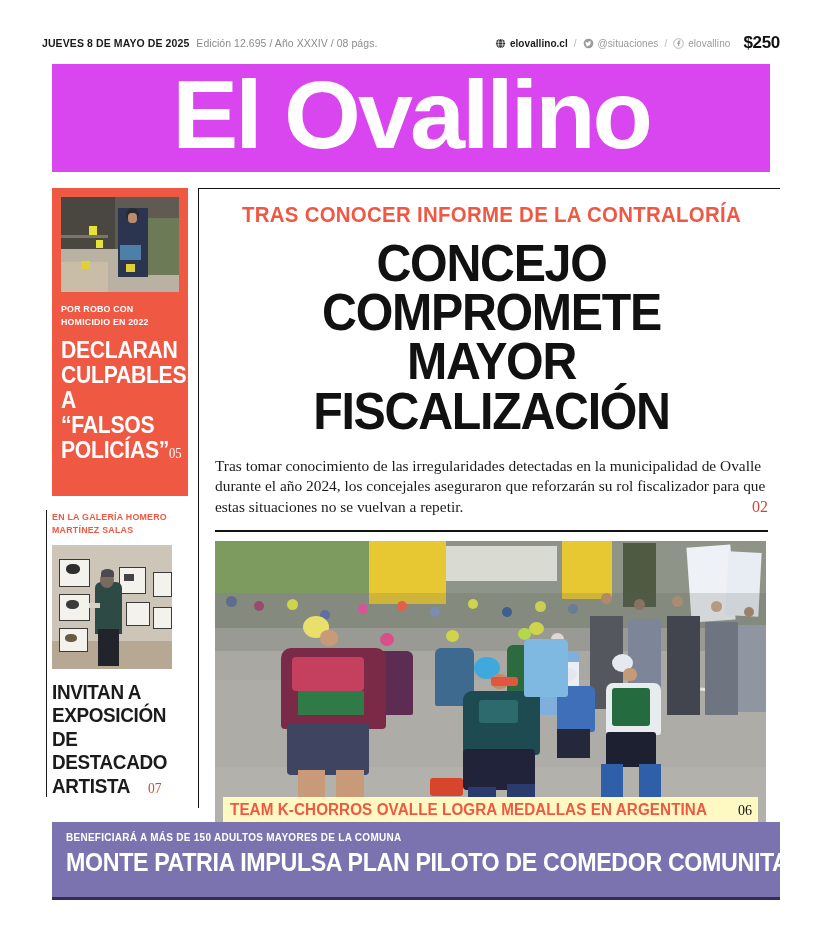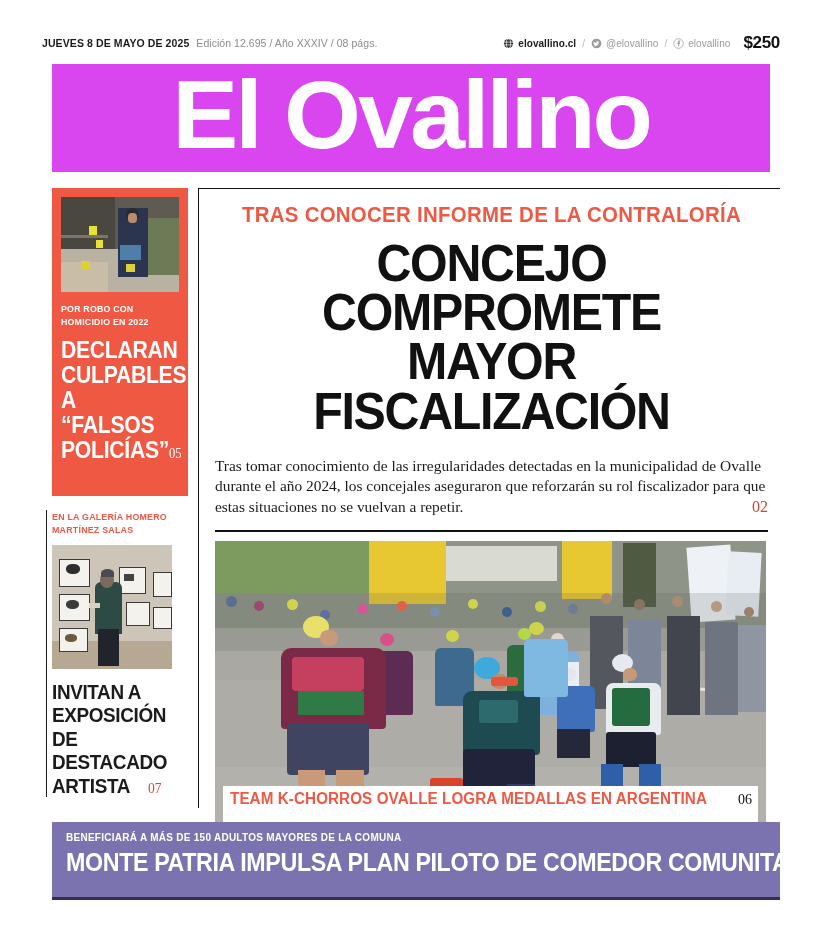--- a/index.html
+++ b/index.html
@@ -278,22 +278,22 @@
     margin: 9px 6px 0 4px;
     height: 290px;
     overflow: hidden;
     background: #8a8a84;
   }
   .caption-bar {
     position: absolute;
     left: 8px;
     right: 8px;
     bottom: 8px;
-    background: #ffffff;
-    padding: 4px 7px 15px 7px;
+    background: #fef9c3;
+    padding: 4px 7px 4px 7px;
     display: flex;
     align-items: baseline;
     gap: 6px;
   }
   .caption-text {
     font-family: "Liberation Sans", sans-serif;
     font-weight: bold;
     font-size: 16px;
     color: #ef5843;
     letter-spacing: 0.1px;
@@ -385,21 +385,21 @@
 
       <span class="social-sep">/</span>
 
       <div class="social-group">
         <span class="sicon">
           <svg width="11" height="11" viewBox="0 0 24 24">
             <circle cx="12" cy="12" r="10.5" fill="#9a9a9a"></circle>
             <path d="M18.3 8.3c-.5.22-1.03.37-1.6.44a2.78 2.78 0 0 0 1.22-1.53c-.54.32-1.13.55-1.76.67a2.77 2.77 0 0 0-4.72 2.53 7.86 7.86 0 0 1-5.71-2.9 2.77 2.77 0 0 0 .86 3.7c-.45-.01-.88-.14-1.25-.35v.04c0 1.34.95 2.46 2.22 2.72-.41.11-.84.13-1.25.05a2.78 2.78 0 0 0 2.59 1.92 5.57 5.57 0 0 1-4.1 1.15 7.85 7.85 0 0 0 4.25 1.25c5.1 0 7.9-4.23 7.9-7.9v-.36c.54-.39 1.01-.88 1.35-1.43z" fill="#ffffff"></path>
           </svg>
         </span>
-        <span class="social-handle">@elovallino</span>
+        <span class="social-handle">@situaciones</span>
       </div>
 
       <span class="social-sep">/</span>
 
       <div class="social-group">
         <span class="sicon">
           <svg width="11" height="11" viewBox="0 0 24 24">
             <circle cx="12" cy="12" r="10.5" fill="none" stroke="#9a9a9a" stroke-width="1.6"></circle>
             <path d="M13.6 12.3h1.9l.3-2.3h-2.2V8.6c0-.66.19-1.1 1.13-1.1h1.17V5.46c-.2-.03-.9-.09-1.72-.09-1.7 0-2.87 1.04-2.87 2.96V10H9.3v2.3h2.01v5.9h2.29z" fill="#9a9a9a"></path>
           </svg>

